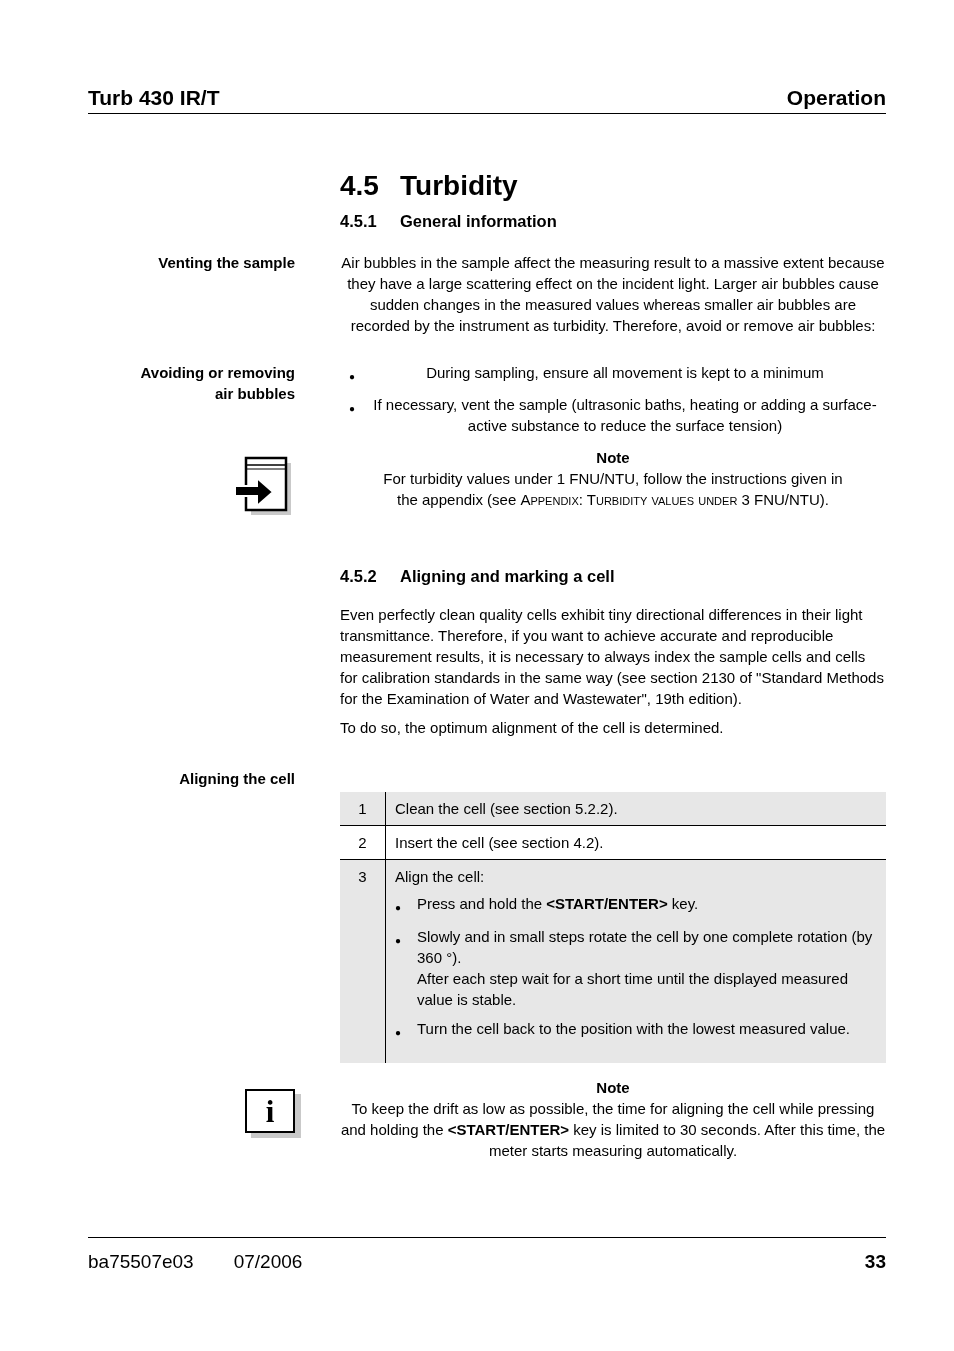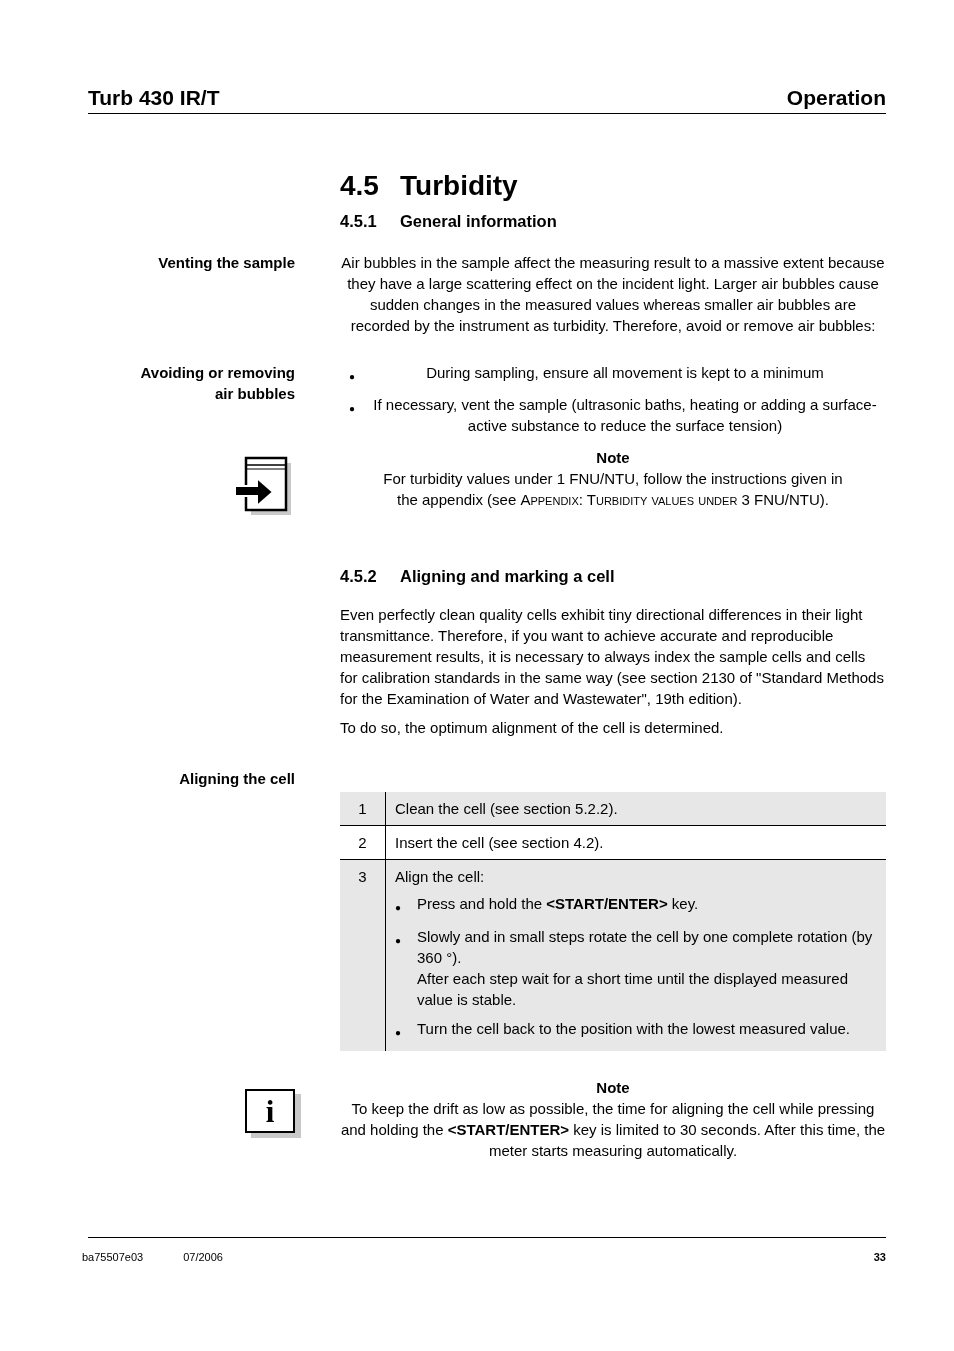--- a/index.html
+++ b/index.html
@@ -62,23 +62,23 @@
   .step-row { display:flex; }
   .step-row.gray { background:#e7e7e7; }
   .step-row.white { background:#ffffff; }
   .step-row.line { border-bottom:1px solid #000; }
   .num-cell { width:45px; flex:none; border-right:1px solid #000; text-align:center; padding:6px 0; line-height:21px; }
   .text-cell { flex:1; padding:6px 0 6px 9px; line-height:21px; }
   .step3-bullets { margin-top:6px; }
   .step3-bullets .bullet-item { margin-bottom:8px; padding-right:6px; }
   .step3-bullets .bullet-glyph { width:22px; }
   .cont-line { margin-top:0; }
-  .step3-pad { padding-bottom:0; }
-
-  .footer { position:absolute; left:82px; right:68px; top:1251px; display:flex; font-size:11px; }
+  .step3-pad { padding-bottom:12px; }
+
+  .footer { position:absolute; left:88px; right:68px; top:1251px; display:flex; font-size:19px; }
   .footer .doc-id { }
   .footer .date { margin-left:40px; }
   .footer .page-num { margin-left:auto; font-weight:bold; }
 </style>
 </head>
 <body>
 
 <div class="page">
 
   <div class="hdr hdr-left">Turb 430 IR/T</div>

